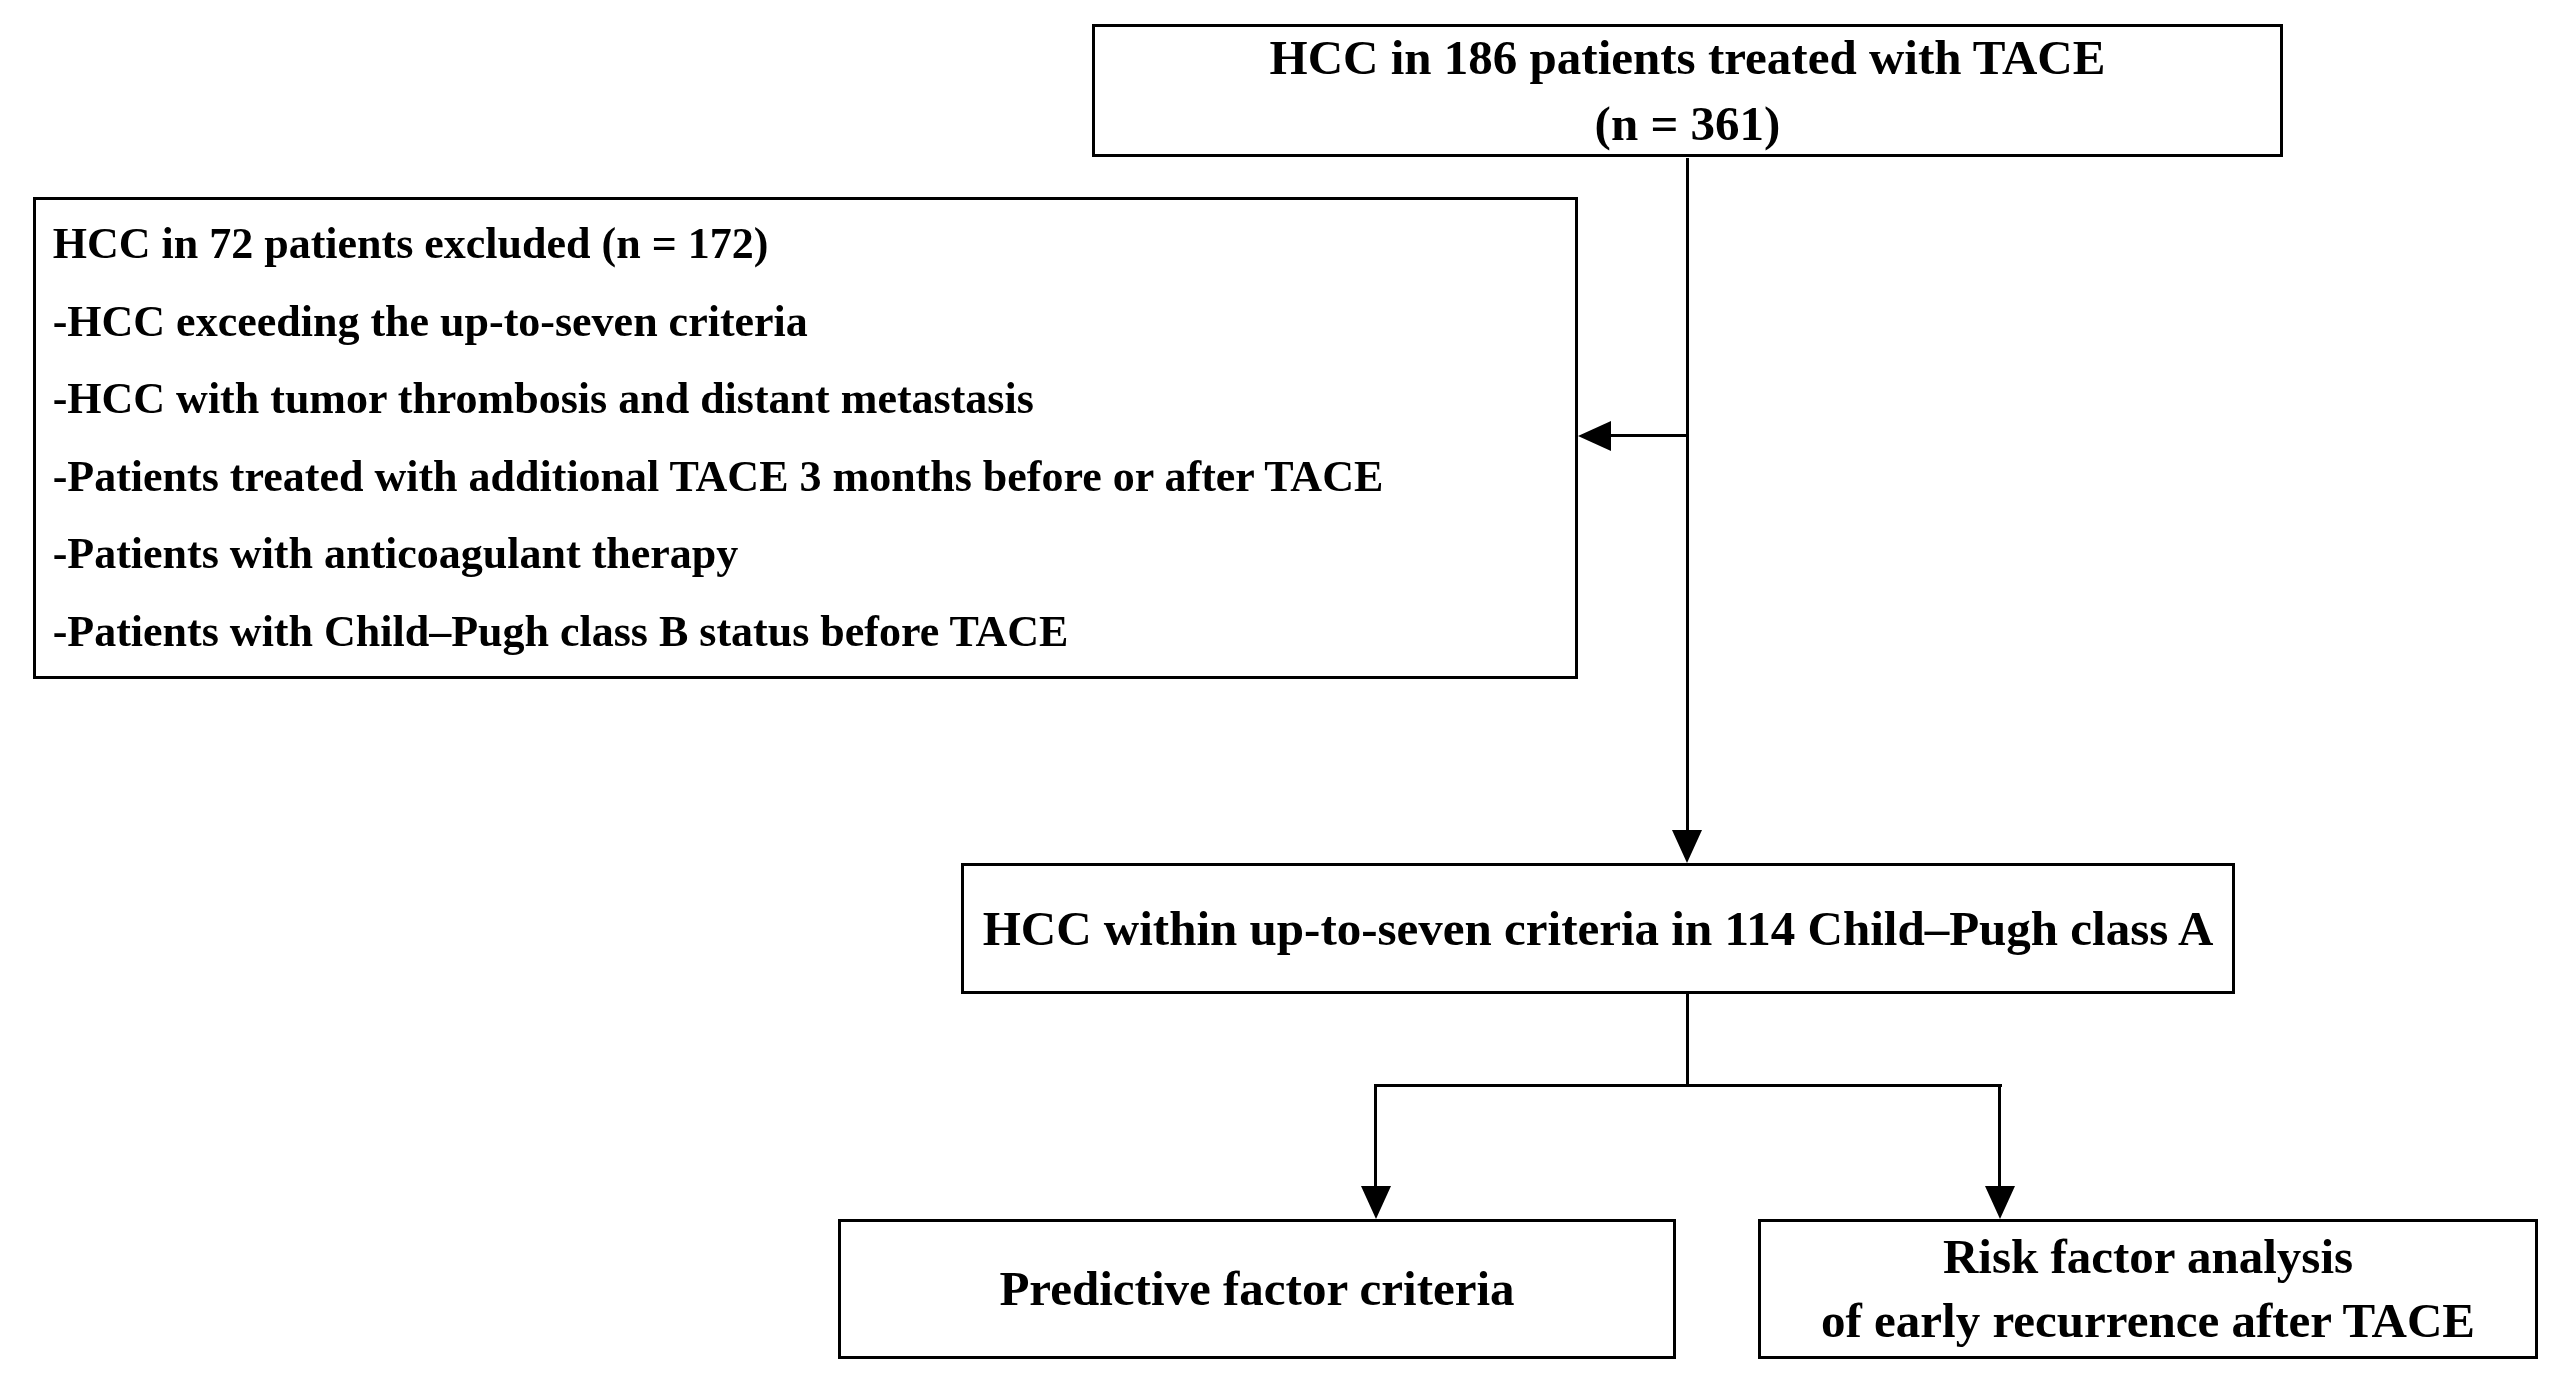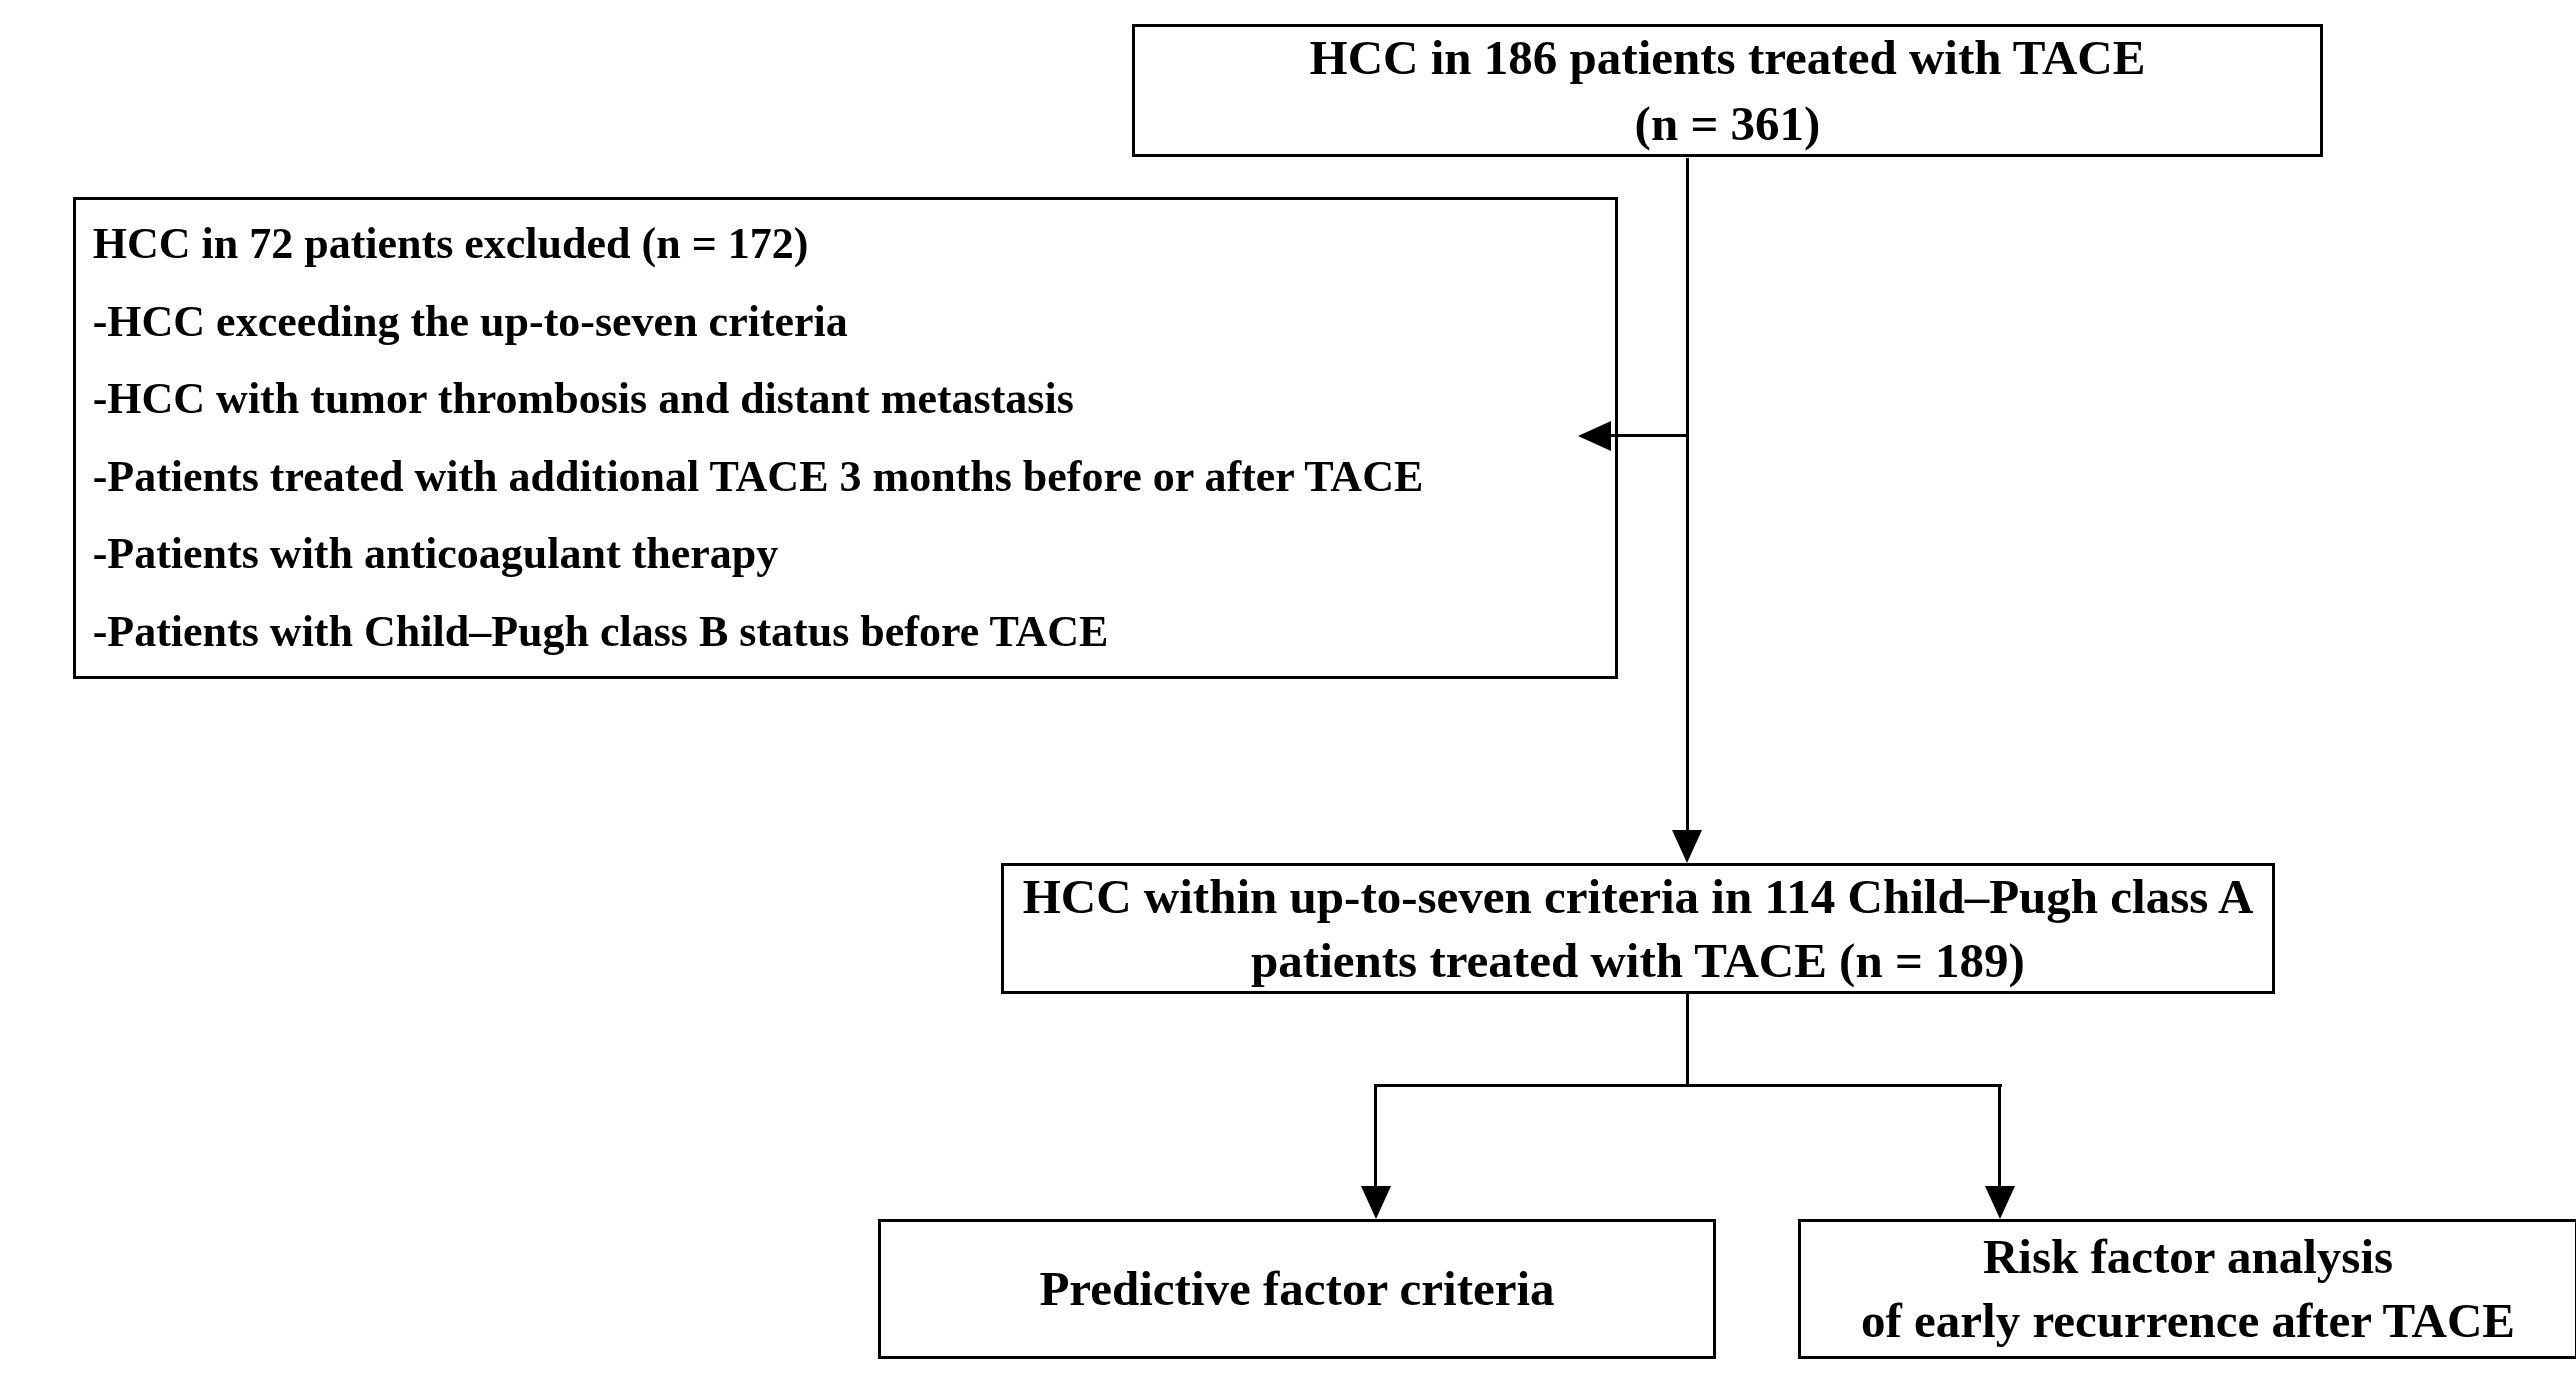--- a/index.html
+++ b/index.html
@@ -16,21 +16,20 @@
   .box {
     position: absolute;
     box-sizing: border-box;
     border: 3.9px solid #000000;
     background: #ffffff;
     display: flex;
     flex-direction: column;
     justify-content: center;
     align-items: center;
     text-align: center;
-    margin-left: 40px;
   }
   .box .bline { white-space: nowrap; }
 
   #box-top {
     left: 1092px; top: 24.4px; width: 1191px; height: 133px;
     font-size: 49px; line-height: 66px;
   }
   #box-exclusion {
     left: 33px; top: 197px; width: 1545px; height: 482px;
     font-size: 44px; line-height: 64px;
@@ -93,21 +92,20 @@
     <div class="bline">HCC in 72 patients excluded (n = 172)</div>
     <div class="bline">-HCC exceeding the up-to-seven criteria</div>
     <div class="bline">-HCC with tumor thrombosis and distant metastasis</div>
     <div class="bline">-Patients treated with additional TACE 3 months before or after TACE</div>
     <div class="bline">-Patients with anticoagulant therapy</div>
     <div class="bline">-Patients with Child–Pugh class B status before TACE</div>
   </div>
 
   <div class="box" id="box-cohort">
     <div class="bline">HCC within up-to-seven criteria in 114 Child–Pugh class A</div>
-    <div class="bline">patients treated with TACE (n = 189)</div>
   </div>
 
   <div class="box" id="box-predictive">
     <div class="bline">Predictive factor criteria</div>
   </div>
 
   <div class="box" id="box-risk">
     <div class="bline">Risk factor analysis</div>
     <div class="bline">of early recurrence after TACE</div>
   </div>

